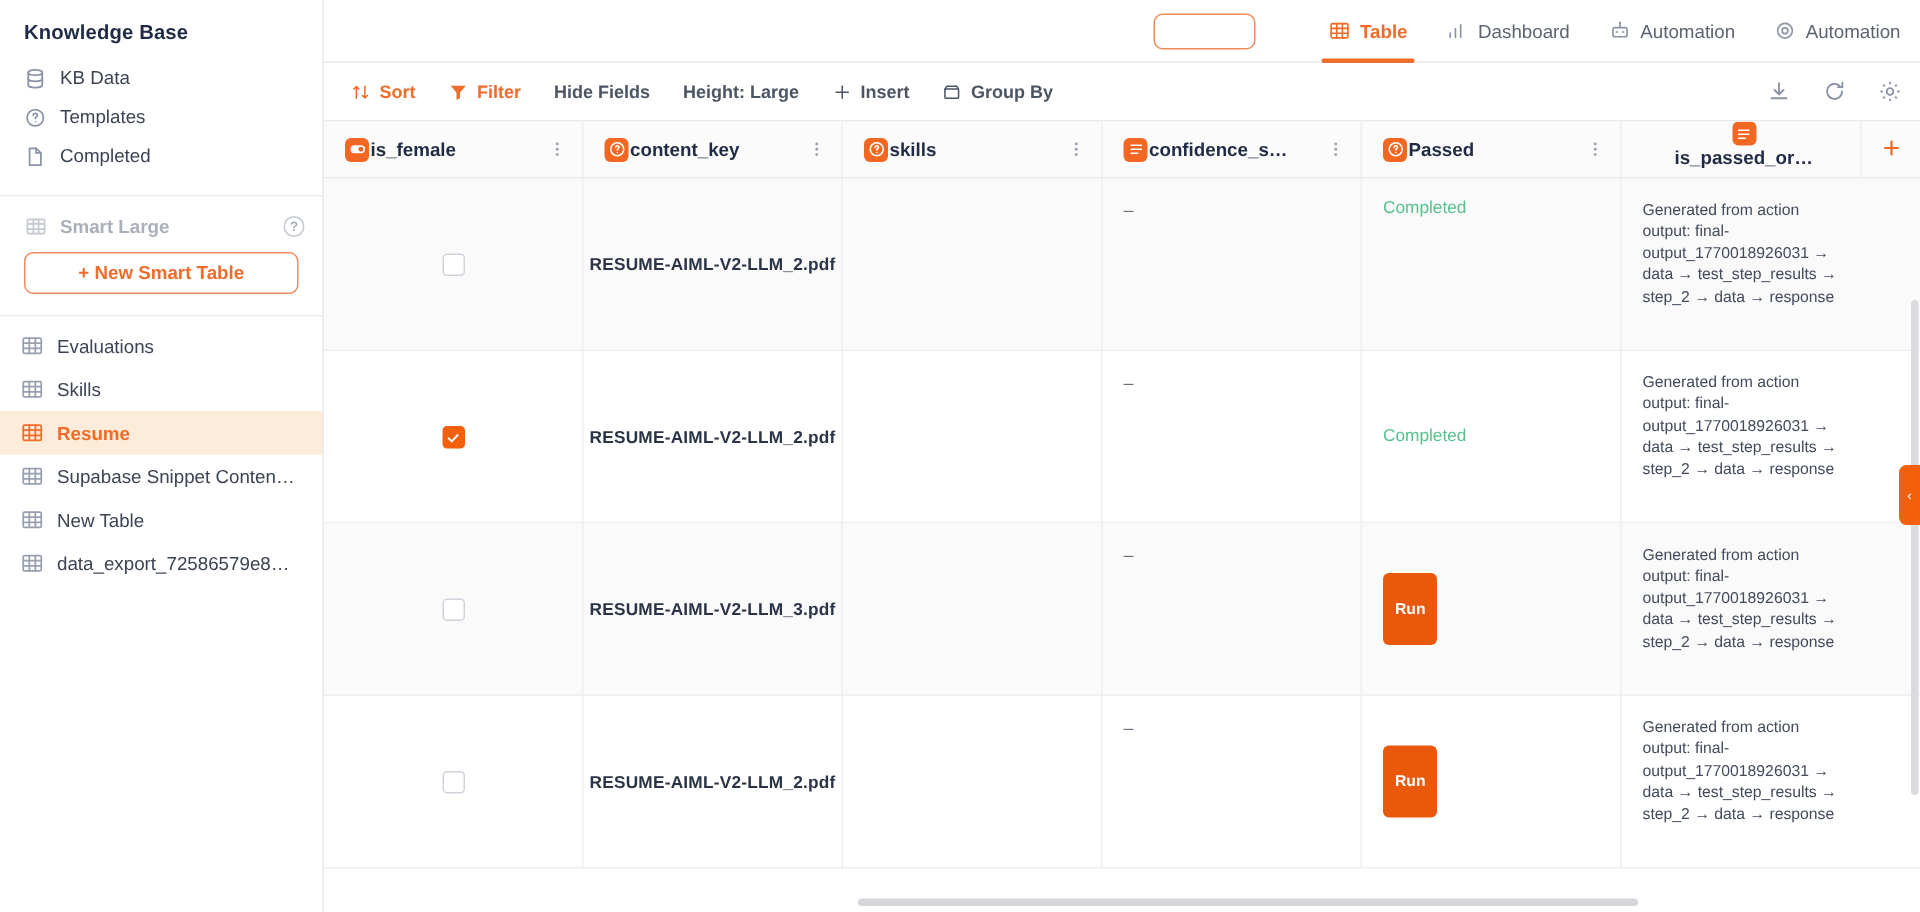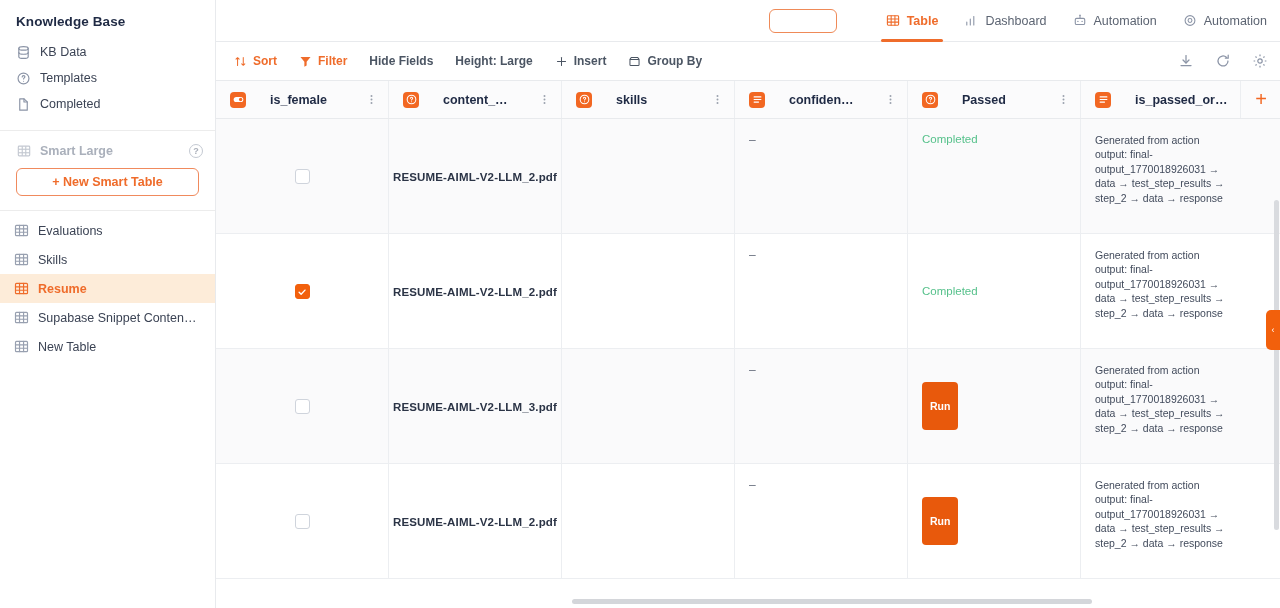--- a/index.html
+++ b/index.html
@@ -103,21 +103,21 @@
   .tb-right .ic { width: 16px; height: 16px; color: #8b94a6; cursor: pointer; display:inline-flex; }
 
   
   .grid-wrap { flex: 1; position: relative; overflow: hidden; }
   .grid { width: 1065px; }
   .ghead {
     display: flex; height: 38px; background: #fbfbfc;
     border-bottom: 1px solid #e8eaed;
   }
   .hcell {
-    display: flex; align-items: center; gap: 24px;
+    display: flex; align-items: center; gap: 1px;
     padding: 0 10px 0 14px; border-right: 1px solid #eceef1;
     flex: none; overflow: hidden;
   }
   .hcell .htext {
     font-size: 12.5px; font-weight: bold; color: #1f2a44; white-space: nowrap;
     overflow: hidden; text-overflow: ellipsis; flex: 1;
   }
   .ftype {
     width: 16px; height: 16px; border-radius: 4px; background: #f26722;
     display: flex; align-items: center; justify-content: center; flex: none;
@@ -278,20 +278,32 @@
           <span class="grid-ico">
             <svg width="15" height="15" viewBox="0 0 16 16" fill="none" stroke="currentColor" stroke-width="1.25" stroke-linecap="round" stroke-linejoin="round">
               <rect x="1.6" y="2.6" width="12.8" height="10.8" rx="1"></rect>
               <line x1="1.6" y1="6.2" x2="14.4" y2="6.2"></line>
               <line x1="1.6" y1="9.9" x2="14.4" y2="9.9"></line>
               <line x1="5.9" y1="2.6" x2="5.9" y2="13.4"></line>
               <line x1="10.2" y1="2.6" x2="10.2" y2="13.4"></line>
             </svg>
           </span>
           <span>New Table</span>
+        </div>
+        <div class="tbl-item">
+          <span class="grid-ico">
+            <svg width="15" height="15" viewBox="0 0 16 16" fill="none" stroke="currentColor" stroke-width="1.25" stroke-linecap="round" stroke-linejoin="round">
+              <rect x="1.6" y="2.6" width="12.8" height="10.8" rx="1"></rect>
+              <line x1="1.6" y1="6.2" x2="14.4" y2="6.2"></line>
+              <line x1="1.6" y1="9.9" x2="14.4" y2="9.9"></line>
+              <line x1="5.9" y1="2.6" x2="5.9" y2="13.4"></line>
+              <line x1="10.2" y1="2.6" x2="10.2" y2="13.4"></line>
+            </svg>
+          </span>
+          <span>data_export_72586579e8…</span>
         </div>
       </div>
   </div>
 
   <div class="main">
 
     <div class="tabbar">
       <input class="name-box" value="" style="">
       <div id="tab-items" style="display:flex;align-items:center;">
           <div class="tab active">
@@ -488,21 +500,21 @@
               </span>
               <span class="htext">Passed</span>
               <span class="kebab">
                 <svg width="13" height="13" viewBox="0 0 16 16" fill="currentColor">
                   <circle cx="8" cy="3.6" r="1.2"></circle>
                   <circle cx="8" cy="8" r="1.2"></circle>
                   <circle cx="8" cy="12.4" r="1.2"></circle>
                 </svg>
               </span>
             </div>
-            <div class="hcell" style="width: 160px;">
+            <div class="hcell" style="width: 160px; flex-direction: column;">
               <span class="ftype">
                 <svg width="11" height="11" viewBox="0 0 16 16" fill="none" stroke="#fff" stroke-width="1.5" stroke-linecap="round">
                   <line x1="3" y1="4.2" x2="13" y2="4.2"></line>
                   <line x1="3" y1="8" x2="13" y2="8"></line>
                   <line x1="3" y1="11.8" x2="9.5" y2="11.8"></line>
                 </svg>
               </span>
               <span class="htext">is_passed_or…</span>
             </div>
             <div class="addcol">+</div>

